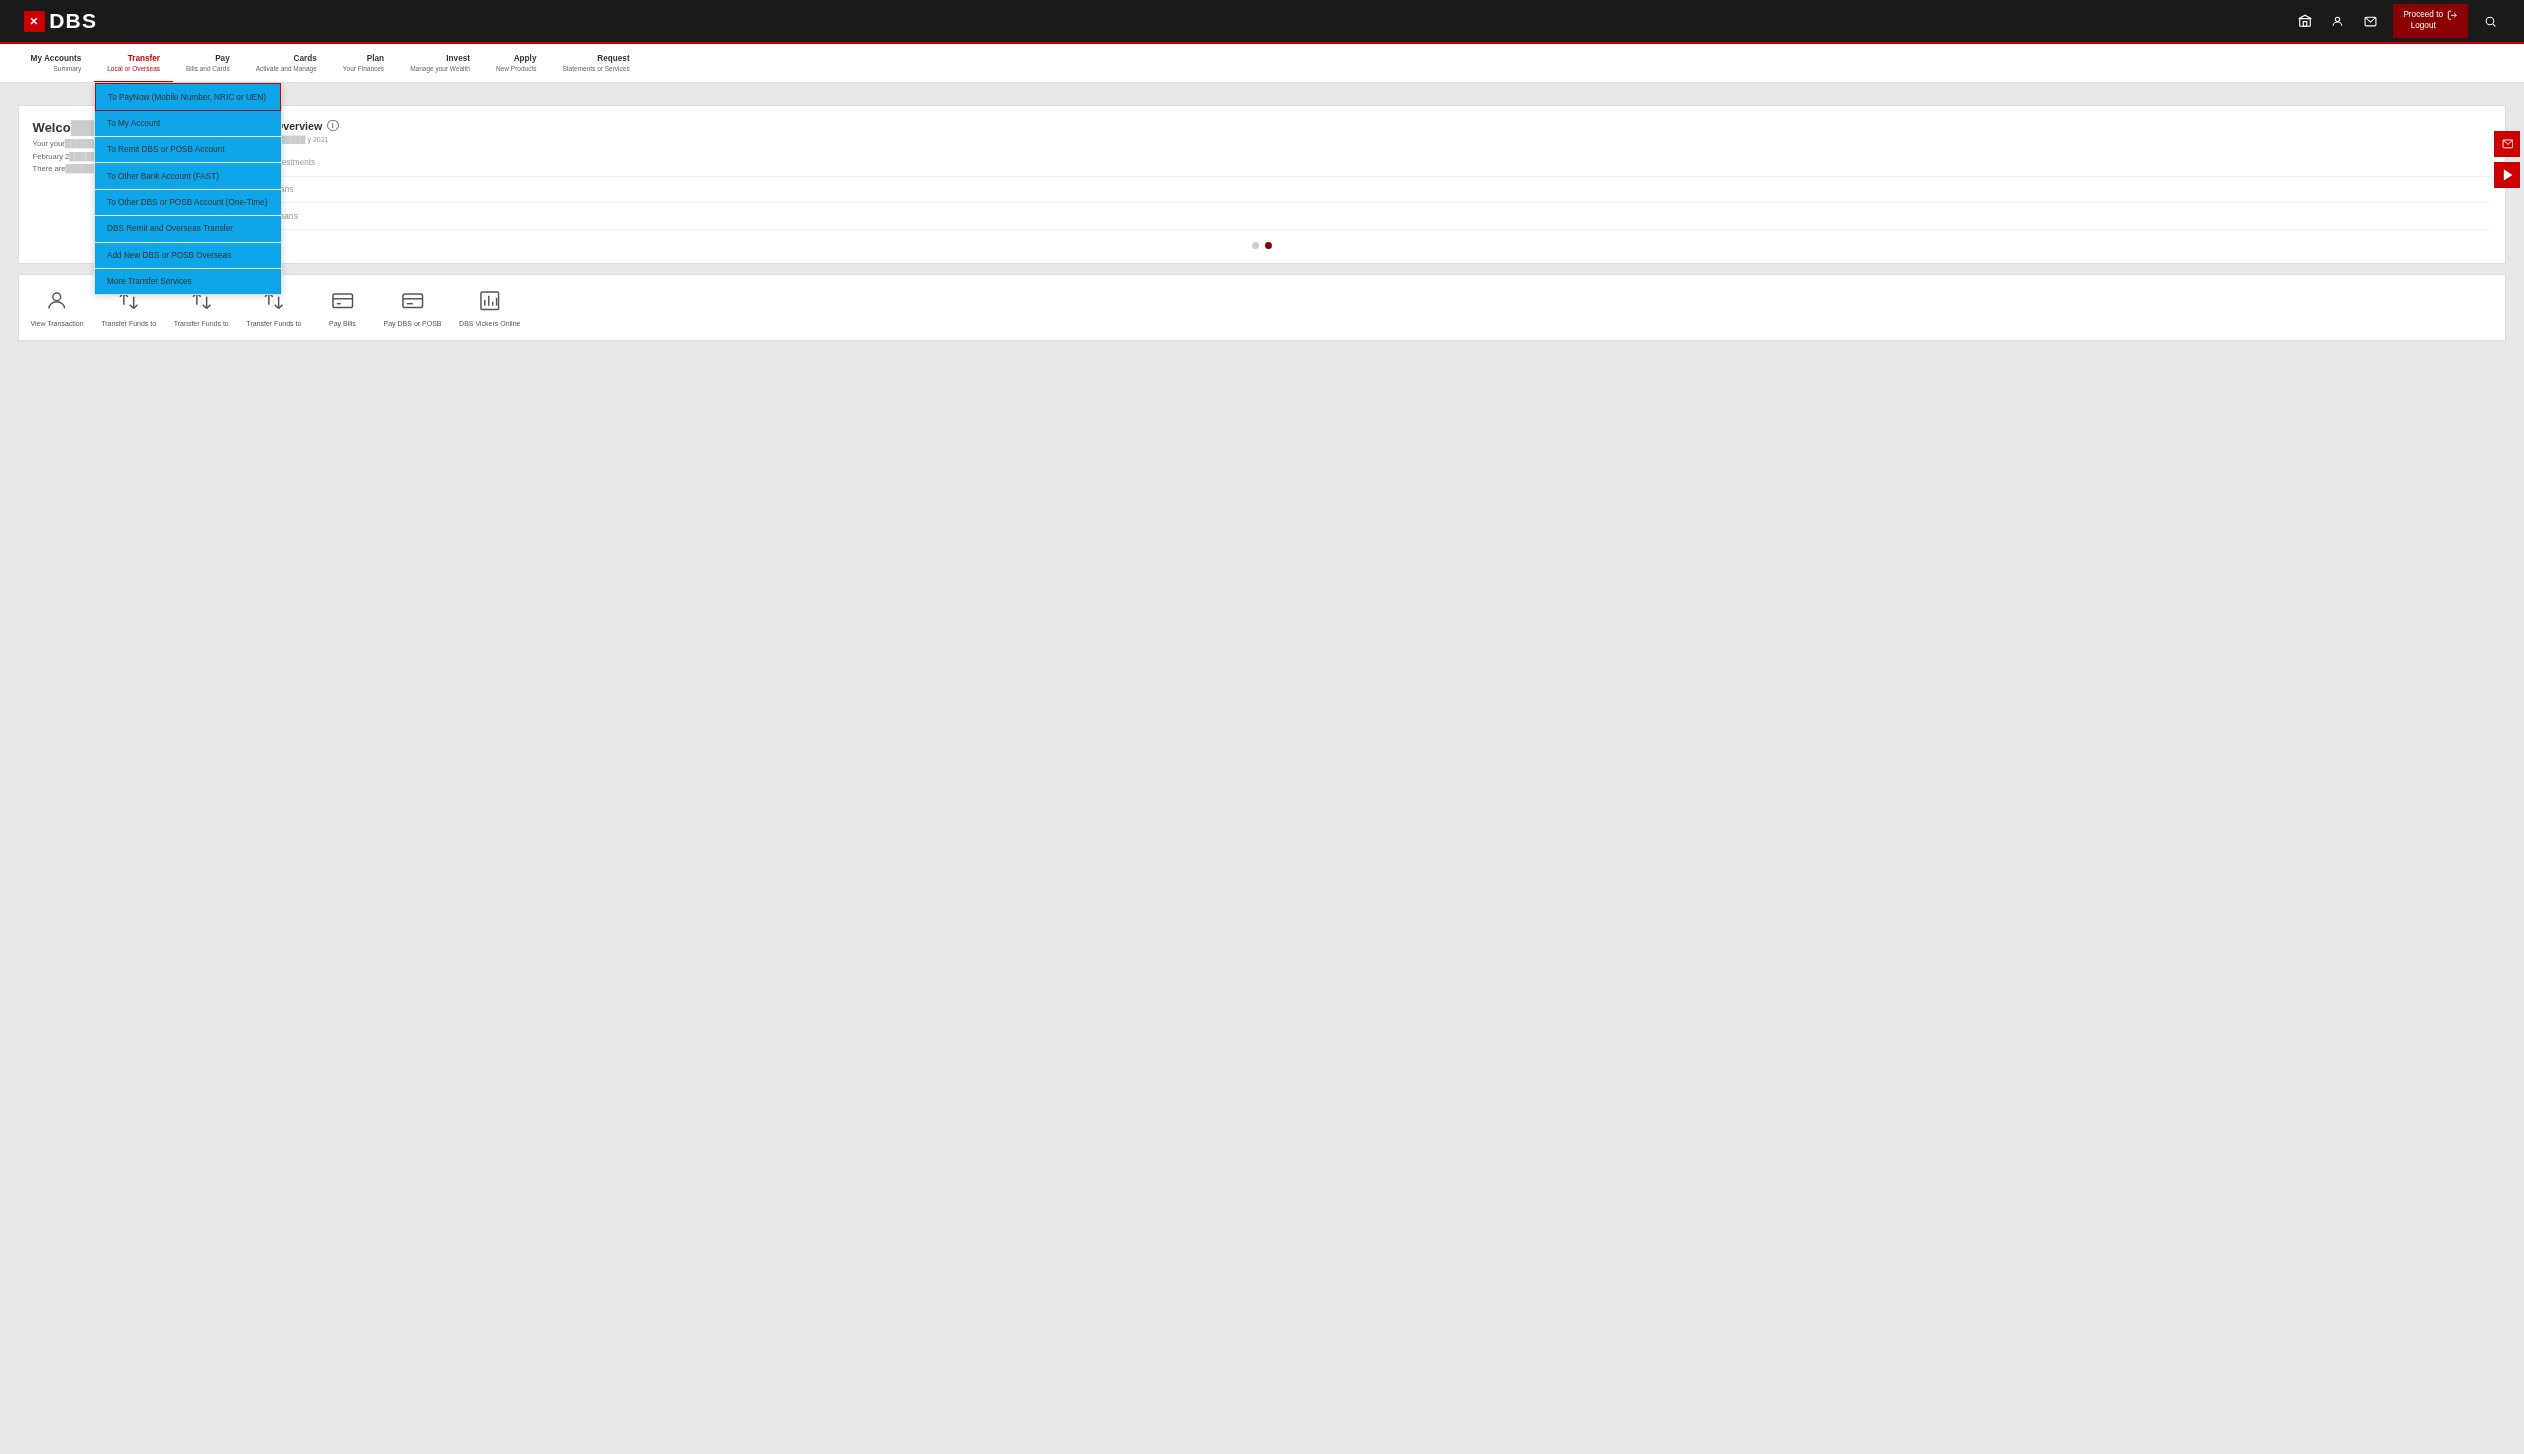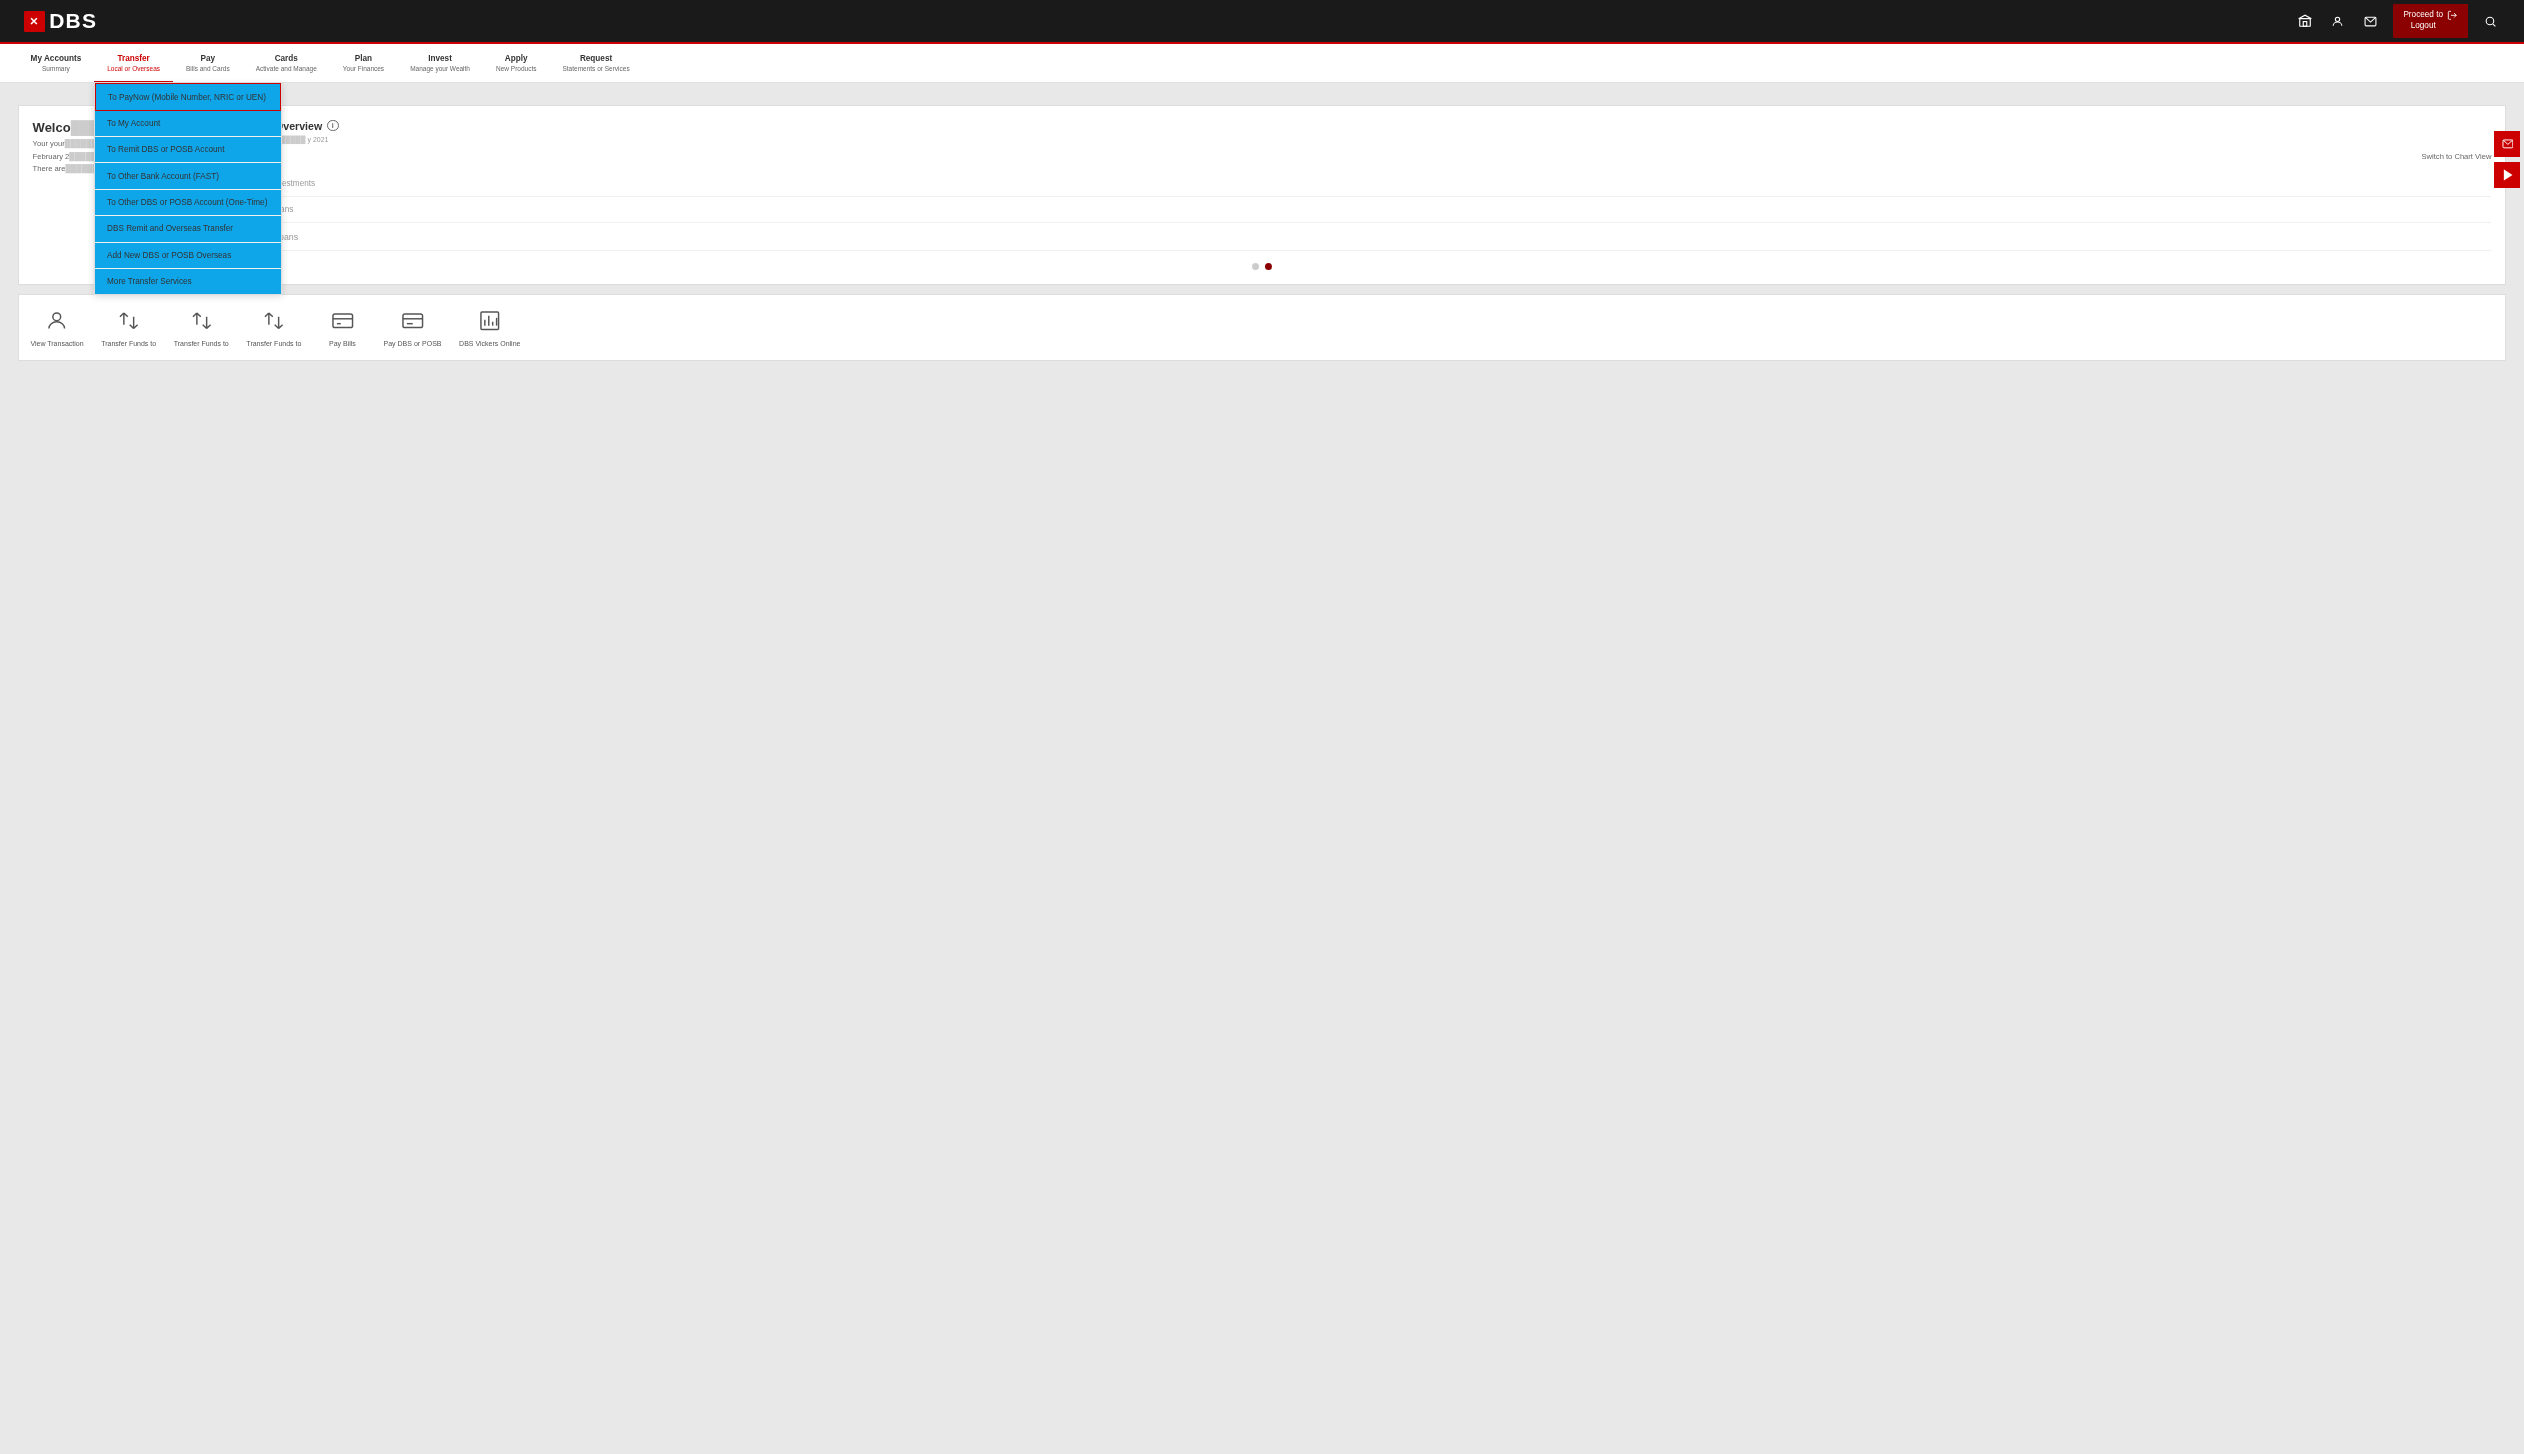--- a/index.html
+++ b/index.html
@@ -82,21 +82,21 @@
       border-bottom: 0.6px solid #e0e0e0;
       position: relative;
     }
     .nav-item {
       padding: 8.2px 13px;
       cursor: pointer;
       font-size: 8.2px;
       color: #333;
       display: flex;
       flex-direction: column;
-      align-items: center;
+      align-items: flex-end;
       border-bottom: 1.8px solid transparent;
       min-width: 53px;
       text-align: center;
       line-height: 1.4;
     }
     .nav-item .nav-main {
       font-weight: bold;
     }
     .nav-item .nav-sub {
       font-size: 6.5px;
@@ -444,23 +444,20 @@
 
       <div class="col-right">
         <div class="financial-overview-title">
           <span>Financial Overview</span>
           <div class="info-icon">i</div>
         </div>
         <div class="last-updated">
           <span style="color:#ccc;">████████████████</span>
           <span>y 2021</span>
         </div>
-        <div class="chart-view-link">
-          <a>Switch to Chart View</a>
-        </div>
         <div class="overview-items">
           <div class="overview-item">
             <span style="color:#ccc;">██████</span> <span>&amp; Investments</span>
           </div>
           <div class="overview-item">
             <span style="color:#ccc;">██████</span> <span>&amp; Loans</span>
           </div>
           <div class="overview-item mortgage">Mortgage &amp; Loans</div>
         </div>
 

